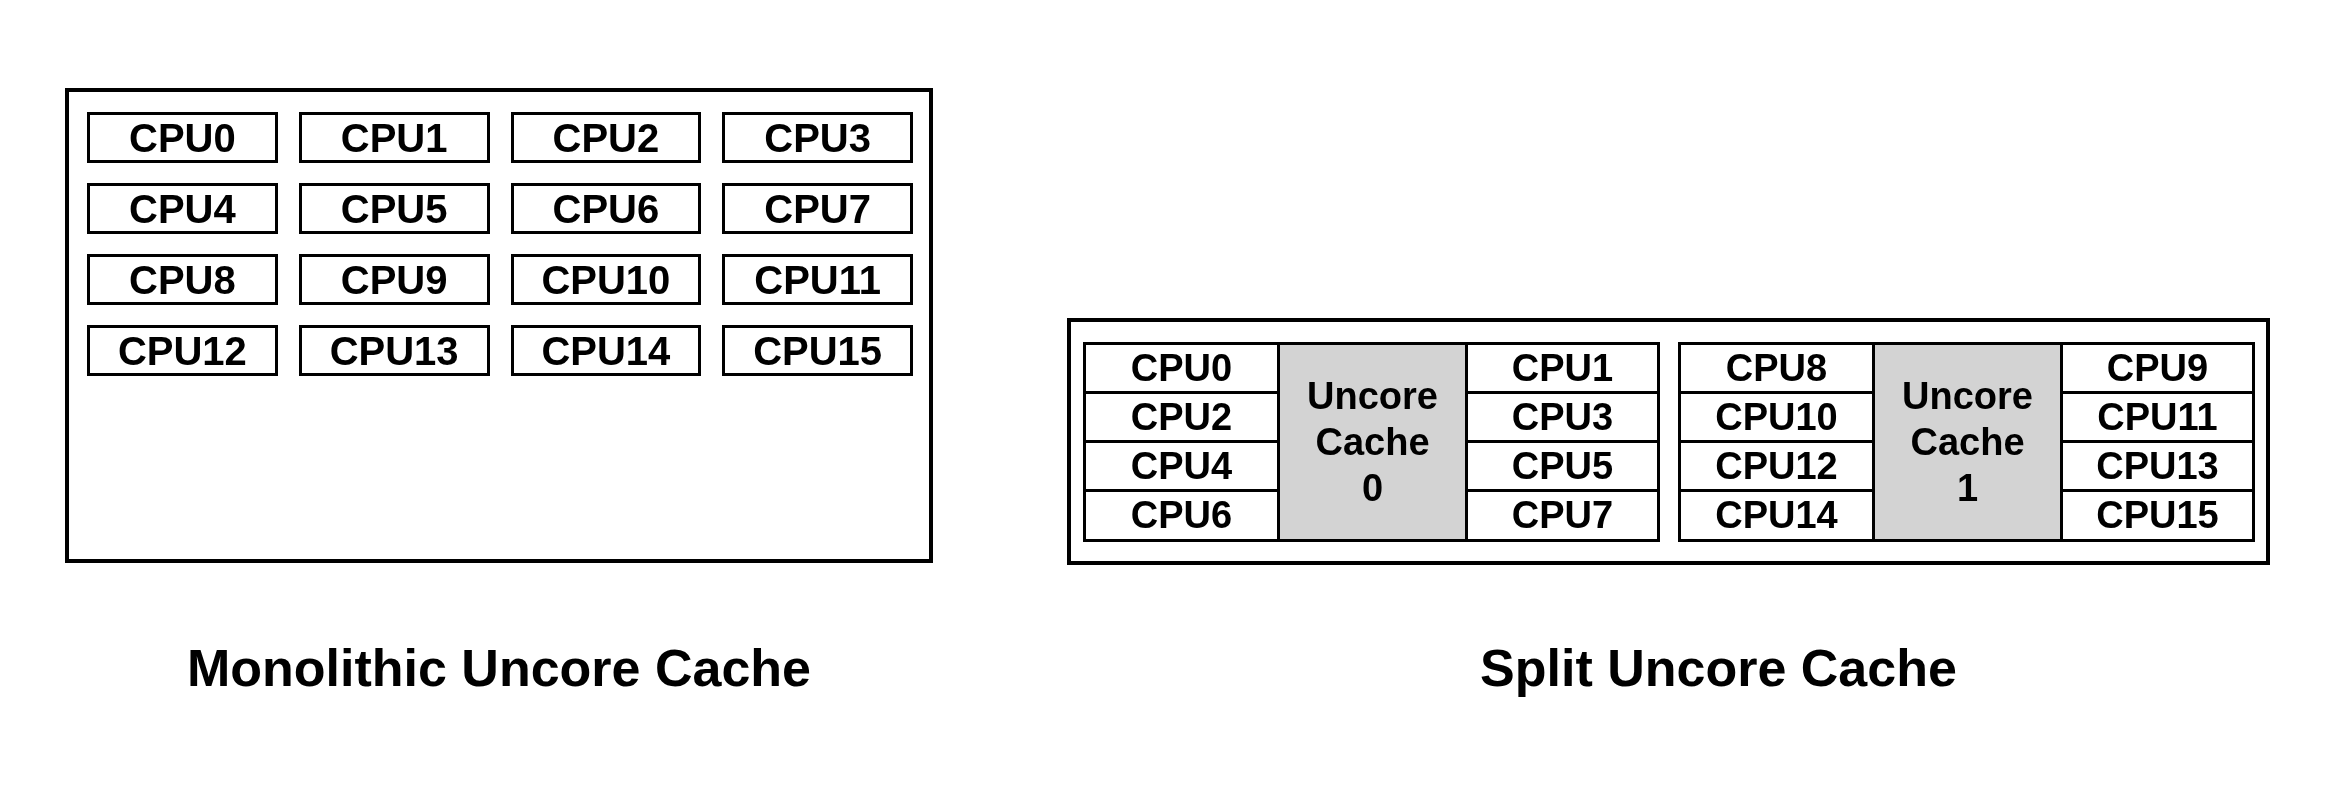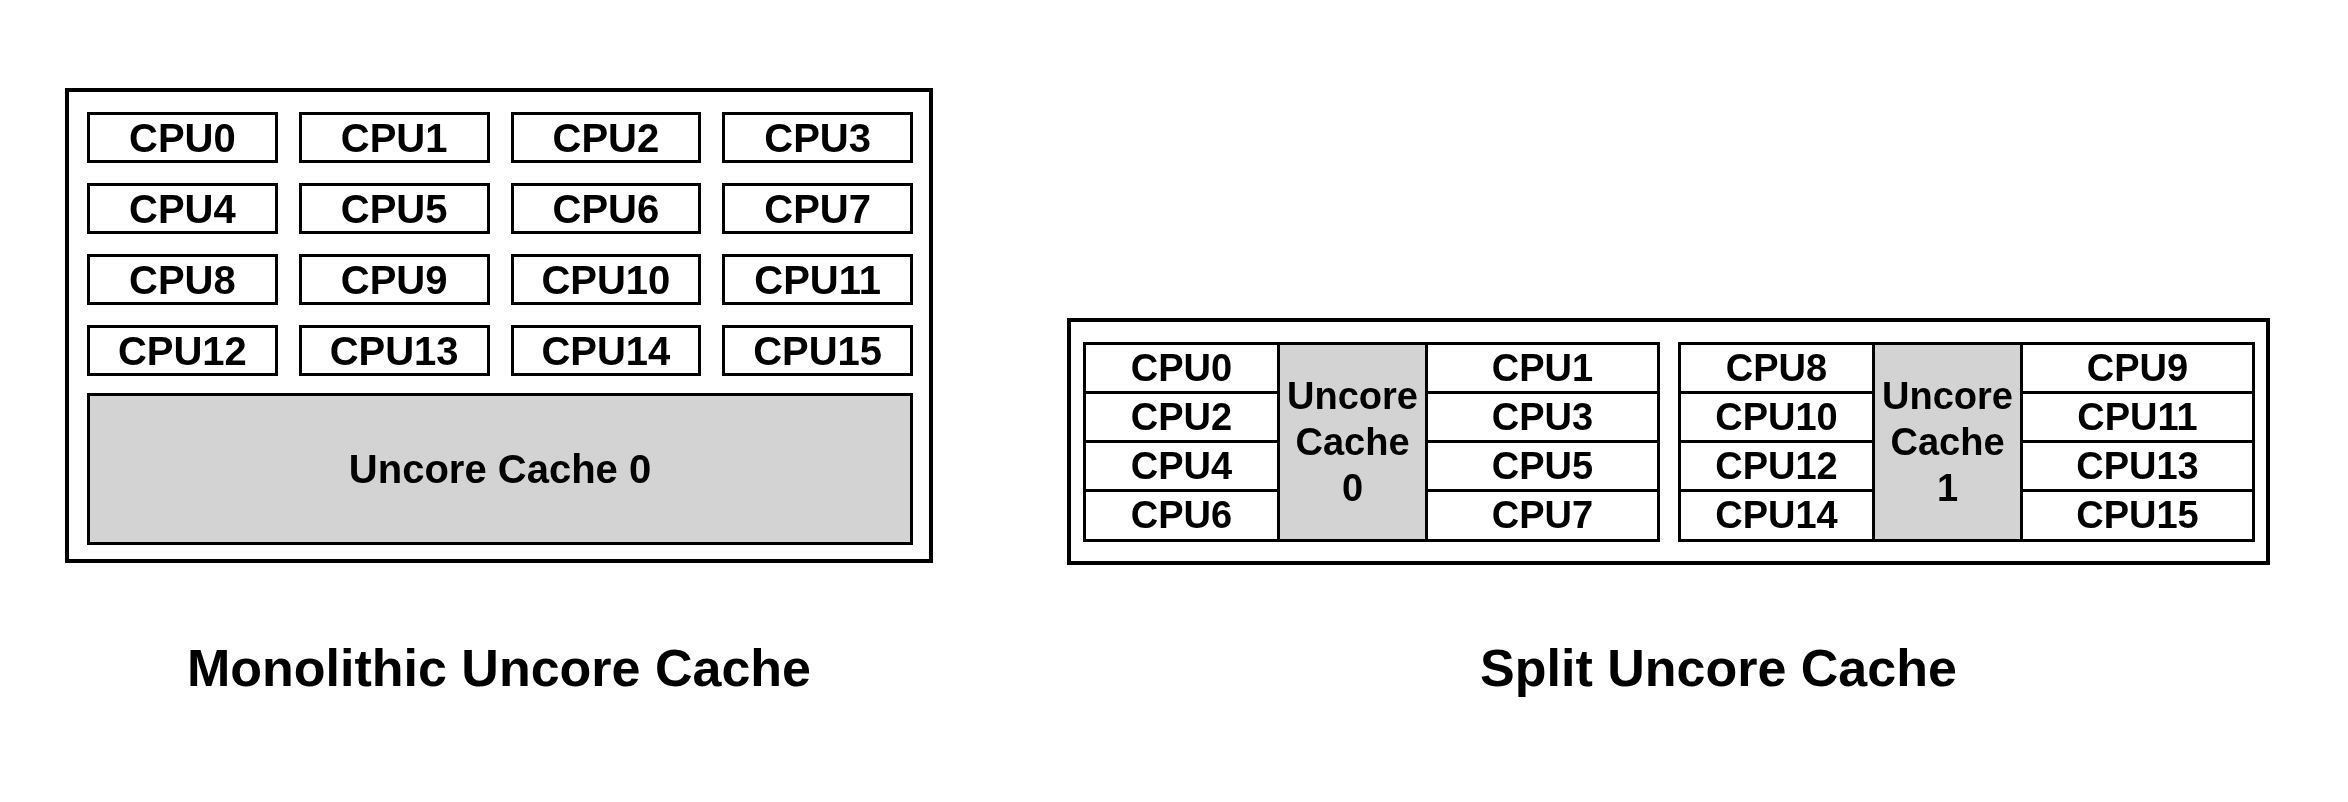--- a/index.html
+++ b/index.html
@@ -52,21 +52,21 @@
   }
   .col-left{width:194px;border-right:3px solid var(--border);}
   .col-right{flex:1;}
   .cluster-cell{
     flex:1;display:flex;align-items:center;justify-content:center;
     border-bottom:3px solid var(--border);
     font-size:38px;line-height:1;box-sizing:border-box;background:var(--bg);
   }
   .cluster-cell:last-child{border-bottom:none;}
   .cluster-mid{
-    width:148px;box-sizing:border-box;border-right:3px solid var(--border);
+    width:188px;box-sizing:border-box;border-right:3px solid var(--border);
     background:var(--fill);
     display:flex;flex-direction:column;align-items:center;justify-content:center;
     font-size:38px;line-height:46px;text-align:center;
   }
   
   .caption{
     position:absolute;top:644px;text-align:center;
     font-size:52px;line-height:48px;white-space:nowrap;
   }
   .caption-left{left:65px;width:868px;}
@@ -87,21 +87,20 @@
     <div class="cpu-box">CPU7</div>
     <div class="cpu-box">CPU8</div>
     <div class="cpu-box">CPU9</div>
     <div class="cpu-box">CPU10</div>
     <div class="cpu-box">CPU11</div>
     <div class="cpu-box">CPU12</div>
     <div class="cpu-box">CPU13</div>
     <div class="cpu-box">CPU14</div>
     <div class="cpu-box">CPU15</div>
   </div>
-  <div class="uncore-slab">Uncore Cache 0</div>
 </div>
 
 <div class="split-box">
 
   <div class="cluster">
     <div class="cluster-col col-left">
       <div class="cluster-cell">CPU0</div>
       <div class="cluster-cell">CPU2</div>
       <div class="cluster-cell">CPU4</div>
       <div class="cluster-cell">CPU6</div>

